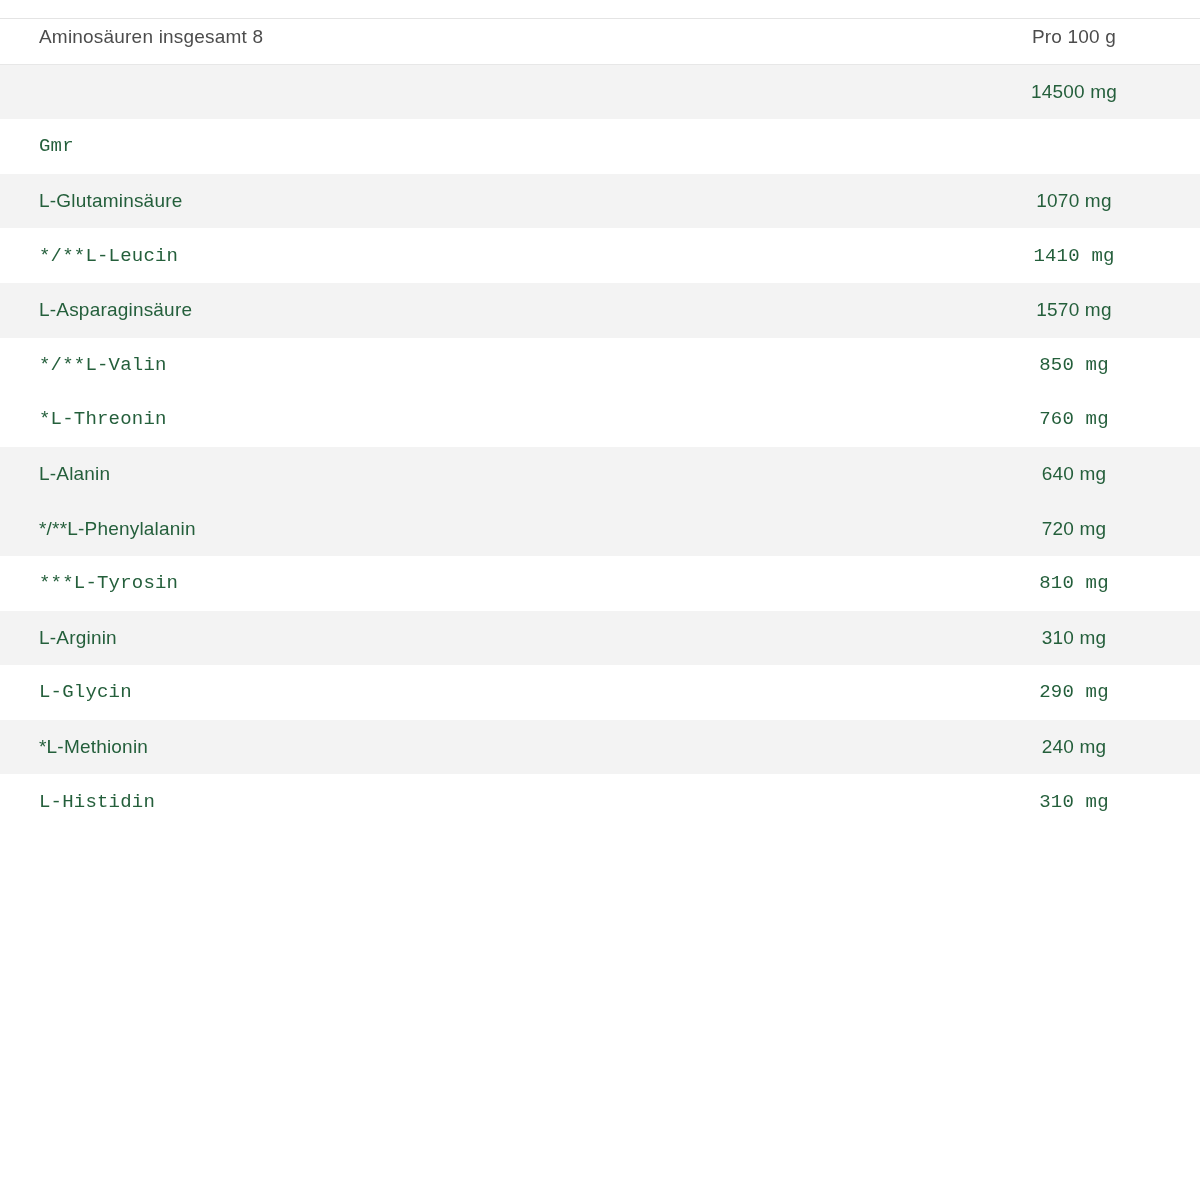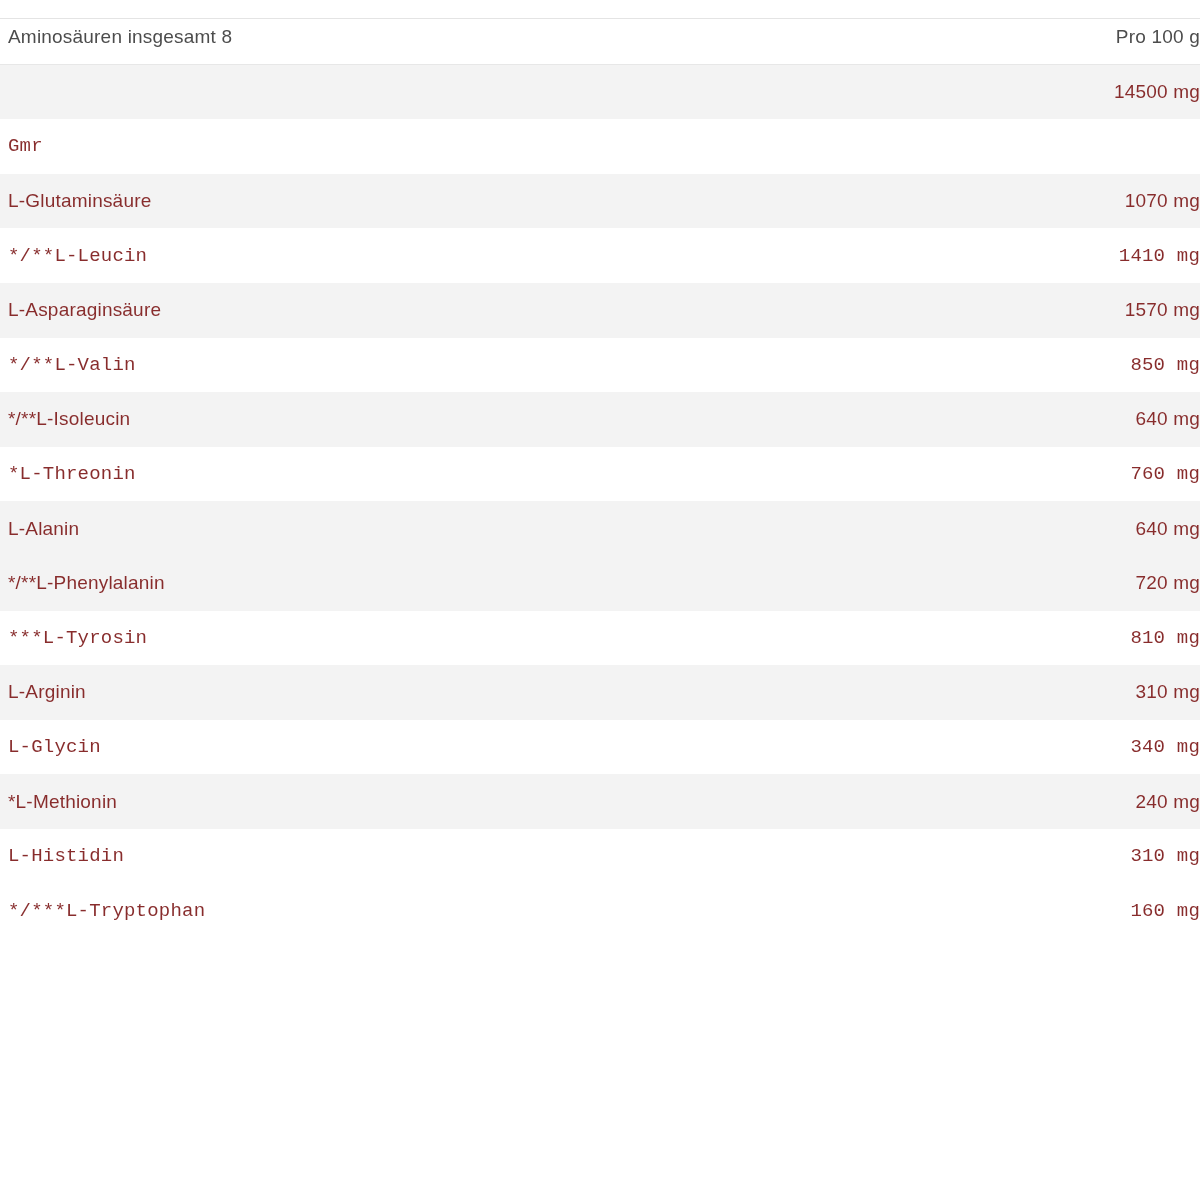--- a/index.html
+++ b/index.html
@@ -36,37 +36,37 @@
     table-layout: fixed;
     margin-top: 10px;
   }
   table.nutrition col.c-name { width: 930px; }
   table.nutrition col.c-val  { width: 270px; }
 
   table.nutrition th,
   table.nutrition td {
     font-weight: normal;
     font-size: 19px;
-    color: #7f1d1d;
+    color: #14532d;
     padding: 0;
     vertical-align: middle;
     letter-spacing: 0.2px;
   }
   table.nutrition tr {
     height: 54.6px;
   }
   table.nutrition th.name,
   table.nutrition td.name {
-    padding-left: 8px;
+    padding-left: 39px;
     text-align: left;
   }
   table.nutrition th.value,
   table.nutrition td.value {
     padding-left: 18px;
-    text-align: right;
+    text-align: center;
   }
   table.nutrition thead th {
     color: #3f3f3f;
     border-bottom: 1px solid #e6e6e6;
     font-size: 19px;
   }
   tbody tr.odd {
     background: #f3f3f3;
   }
   tbody tr.even {
@@ -117,24 +117,20 @@
         <td class="value">1410 mg</td>
       </tr>
       <tr class="odd">
         <td class="name">L-Asparaginsäure</td>
         <td class="value">1570 mg</td>
       </tr>
       <tr class="even">
         <td class="name">*/**L-Valin</td>
         <td class="value">850 mg</td>
       </tr>
-      <tr class="odd">
-        <td class="name">*/**L-Isoleucin</td>
-        <td class="value">640 mg</td>
-      </tr>
       <tr class="even">
         <td class="name">*L-Threonin</td>
         <td class="value">760 mg</td>
       </tr>
       <tr class="odd">
         <td class="name">L-Alanin</td>
         <td class="value">640 mg</td>
       </tr>
       <tr class="odd">
         <td class="name">*/**L-Phenylalanin</td>
@@ -143,29 +139,25 @@
       <tr class="even">
         <td class="name">***L-Tyrosin</td>
         <td class="value">810 mg</td>
       </tr>
       <tr class="odd">
         <td class="name">L-Arginin</td>
         <td class="value">310 mg</td>
       </tr>
       <tr class="even">
         <td class="name">L-Glycin</td>
-        <td class="value">340 mg</td>
+        <td class="value">290 mg</td>
       </tr>
       <tr class="odd">
         <td class="name">*L-Methionin</td>
         <td class="value">240 mg</td>
       </tr>
       <tr class="even">
         <td class="name">L-Histidin</td>
         <td class="value">310 mg</td>
       </tr>
-      <tr class="even">
-        <td class="name">*/***L-Tryptophan</td>
-        <td class="value">160 mg</td>
-      </tr>
     </tbody>
   </table>
 </div>
 
 </body></html>

